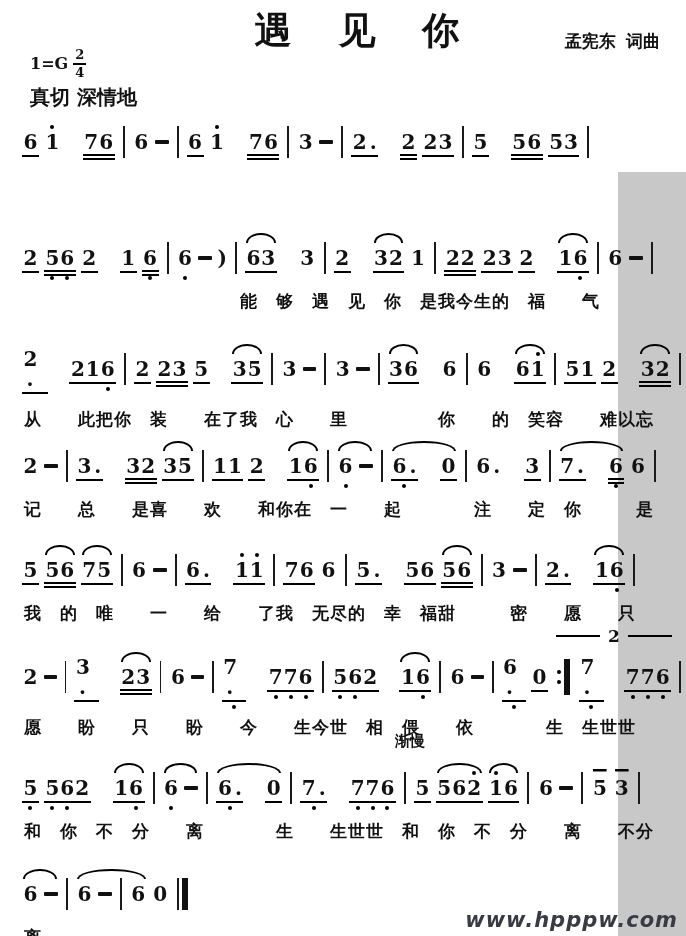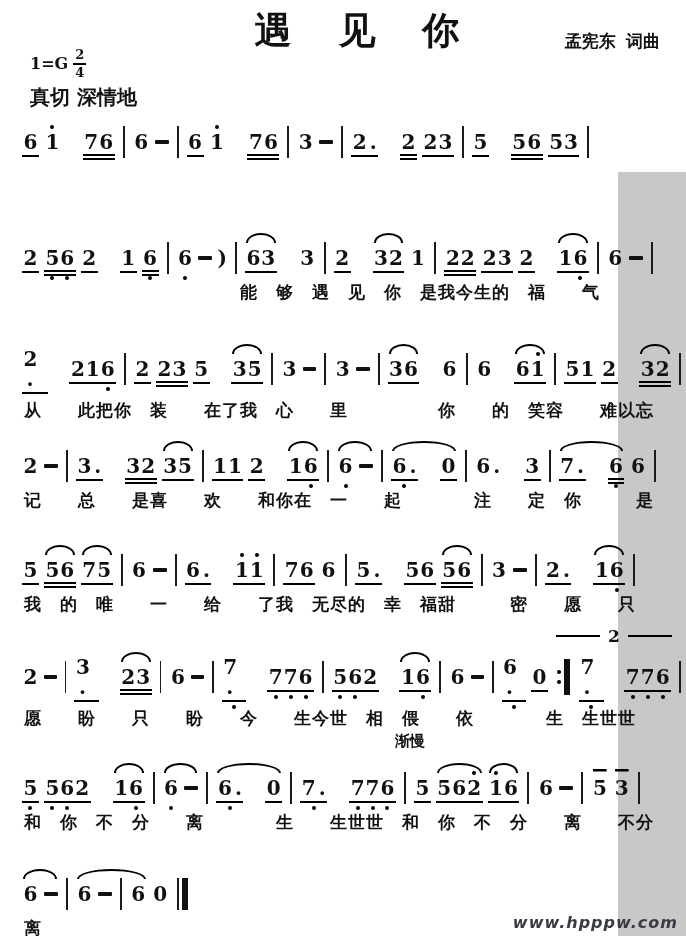--- a/index.html
+++ b/index.html
@@ -1,21 +1,21 @@
 <!DOCTYPE html>
 <html><head>
 <meta charset="utf-8">
 <style>
   html,body{margin:0;padding:0;background:#e8e8e8;}
   .page{position:relative;width:686px;height:936px;background:#ffffff;overflow:hidden;
         font-family:"DejaVu Serif",serif;color:#111;}
   
   .band{position:absolute;right:0;top:172px;bottom:0;width:68px;background:#c8c8c8;}
   .watermark{position:absolute;right:8px;bottom:4px;font-family:"DejaVu Sans",sans-serif;
-        font-weight:bold;font-style:italic;font-size:16px;color:#383b45;letter-spacing:1px;z-index:5;text-align:right;}
+        font-weight:bold;font-style:italic;font-size:21px;color:#383b45;letter-spacing:1px;z-index:5;text-align:right;}
   
   .key{position:absolute;left:30px;top:20px;display:flex;align-items:center;gap:5px;
        font-weight:800;font-size:16px;margin-top:28px;}
   .frac{display:inline-flex;flex-direction:column;align-items:center;line-height:1.05;
         font-size:13px;font-weight:800;}
   .frac .top{border-bottom:2px solid #000;padding:0 2px 1px;}
   .frac .bot{padding-top:1px;}
   .title{position:absolute;left:0;right:0;top:6px;text-align:center;font-size:37px;
          font-weight:800;word-spacing:30px;letter-spacing:2px;
          font-family:"DejaVu Sans",sans-serif;margin-left:30px;}
@@ -53,21 +53,21 @@
   .bar-final .thick{width:6px;background:#111;}
   .bar-repeat{display:flex;align-items:center;gap:3px;margin:0 4px;}
   .bar-repeat .dots{display:flex;flex-direction:column;gap:6px;}
   .bar-repeat .dots i{display:block;width:4px;height:4px;border-radius:50%;background:#000;}
   .bar-repeat .thick{display:block;width:6px;height:36px;background:#111;}
   .slur{position:relative;display:inline-flex;align-items:center;gap:5px;}
   .slur::before{content:"";position:absolute;left:1px;right:1px;top:-6px;height:8px;
       border:2.2px solid #000;border-bottom:none;
       border-radius:50% 50% 0 0 / 100% 100% 0 0;}
   .lyr{white-space:pre;font-family:"DejaVu Sans",sans-serif;font-weight:700;
-       font-size:17px;letter-spacing:1px;margin-top:1px;padding-left:2px;}
+       font-size:17px;letter-spacing:1px;margin-top:10px;padding-left:2px;}
   .volta{position:absolute;top:-22px;right:4px;width:132px;display:flex;
          align-items:center;font-weight:800;font-size:17px;}
   .volta::before,.volta::after{content:"";flex:1;border-top:2.2px solid #000;margin:0 8px;}
   .rall{position:absolute;top:-34px;left:295px;right:0;display:flex;
         flex-direction:row;}
   .rall .lbl{font-family:"DejaVu Sans",sans-serif;font-weight:800;font-size:15px;
         margin-left:78px;}
   .rall .line{border-top:2.2px solid #000;margin-top:3px;}
 </style>
 </head>

